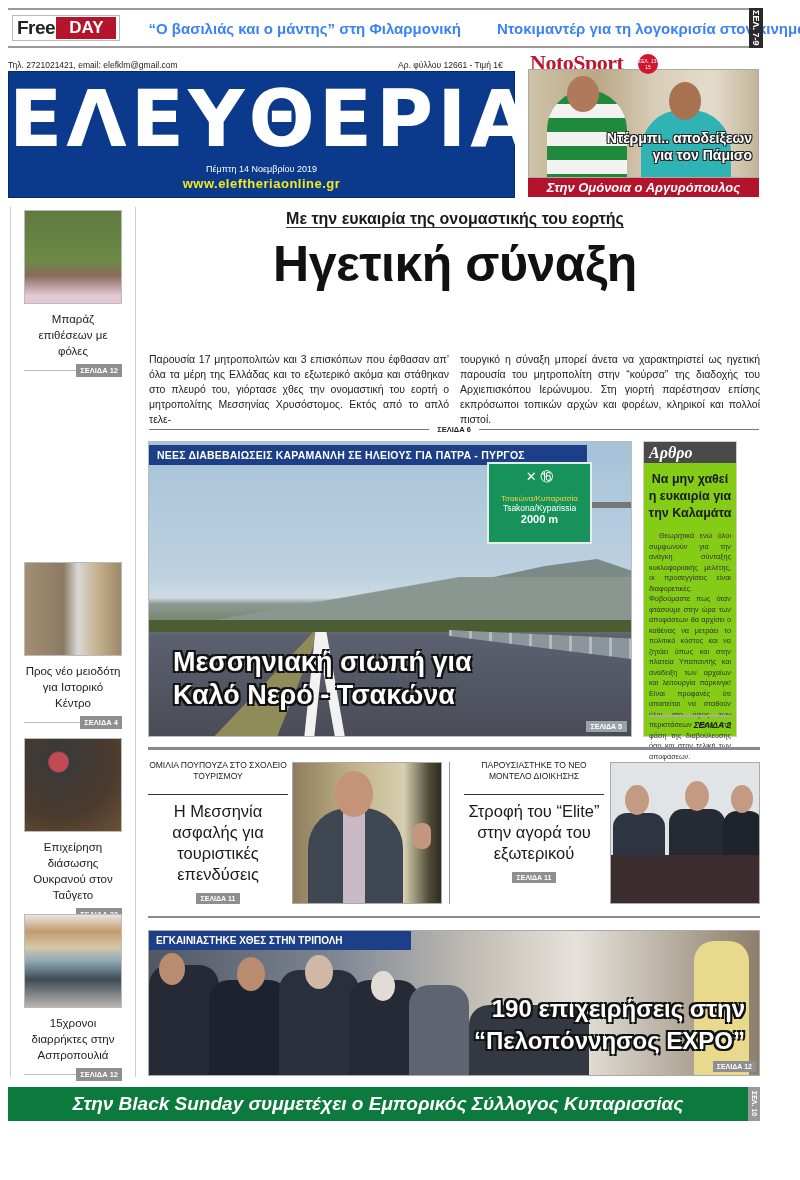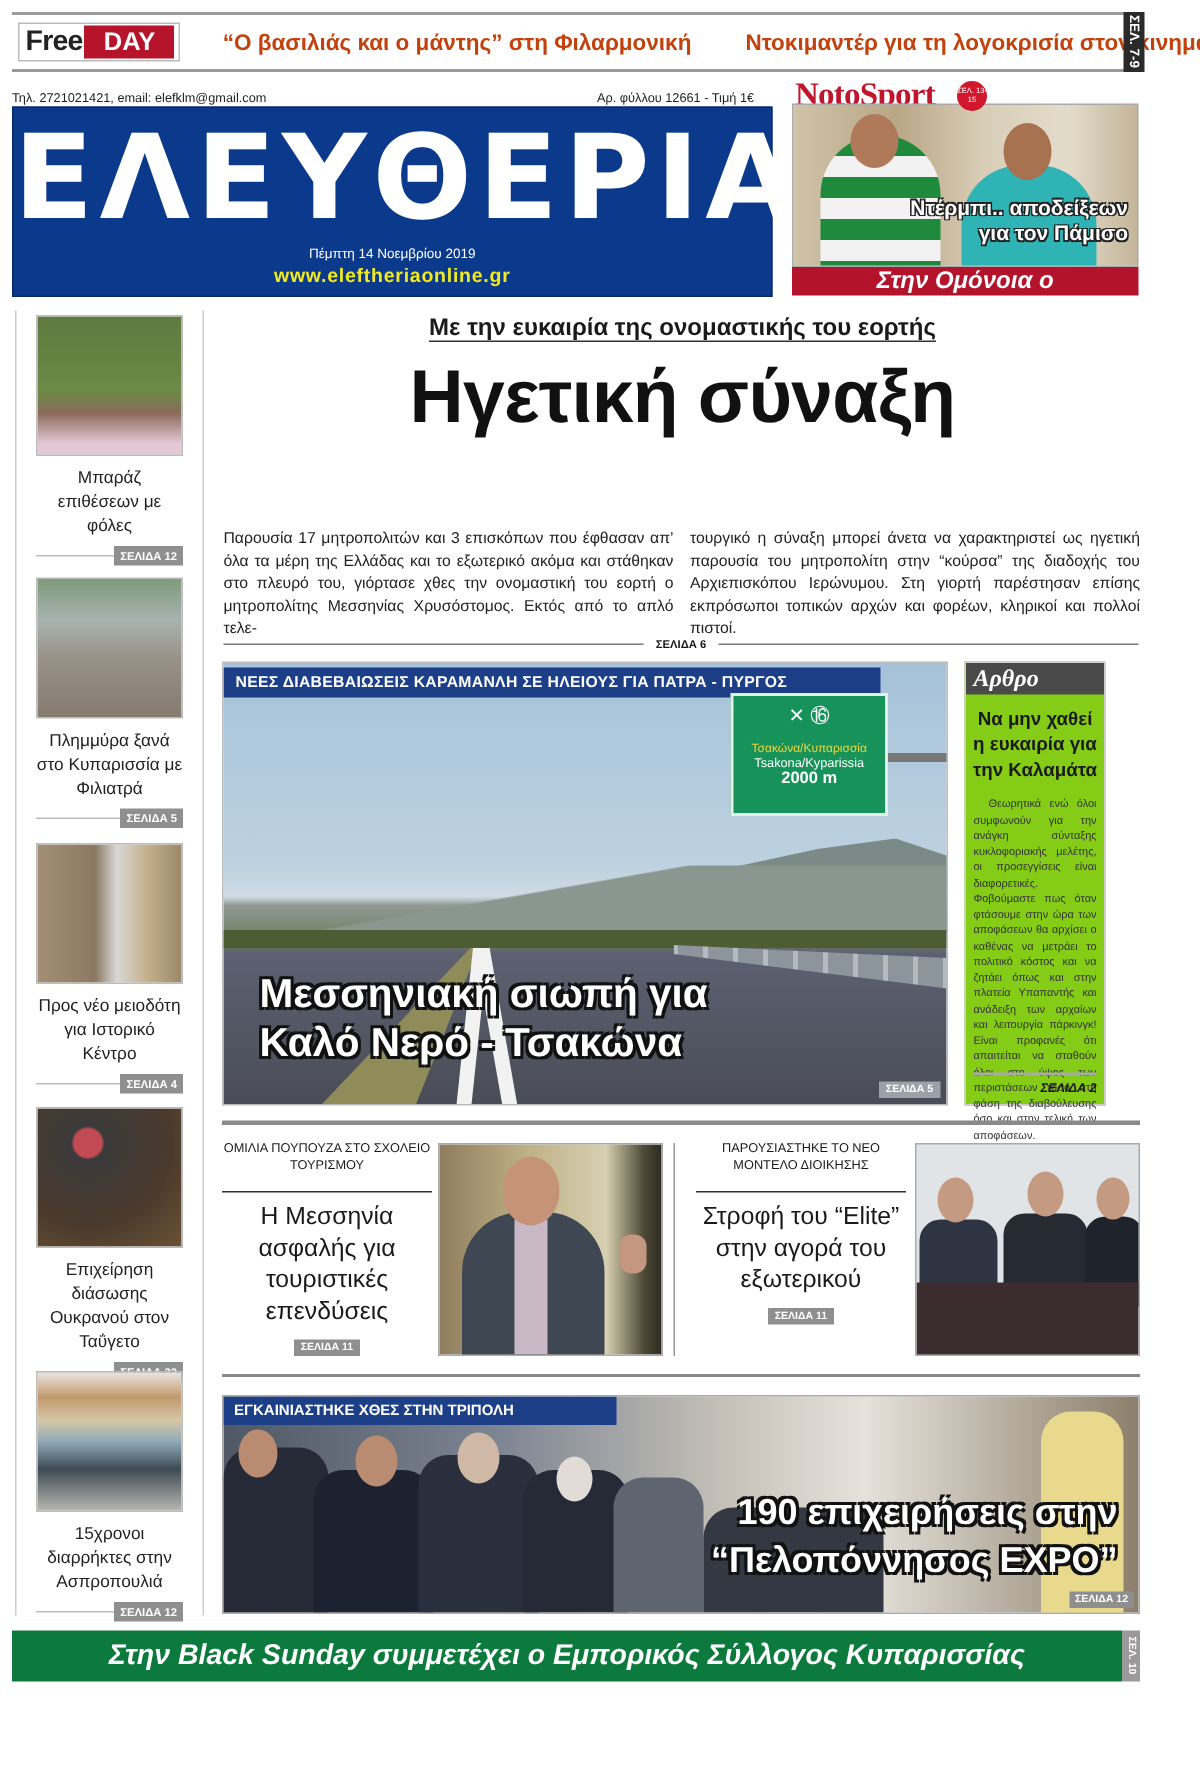--- a/index.html
+++ b/index.html
@@ -14,21 +14,21 @@
     left: 8px; top: 8px; width: 748px; height: 40px;
     border-top: 2px solid #9a9a9a; border-bottom: 2px solid #9a9a9a;
     display: flex; align-items: center;
   }
   .freeday {
     margin-left: 4px; height: 26px; display: flex; align-items: center;
     border: 1px solid #bbb; padding: 0 3px 0 4px; background: #fff;
   }
   .freeday .free { font-weight: bold; font-size: 19px; color: #222; letter-spacing: -0.5px; }
   .freeday .day { background: #b5142a; color: #fff; font-weight: bold; font-size: 17px; padding: 1px 13px; margin-left: 1px; }
-  .promo-text { font-weight: bold; font-size: 15px; color: #c2410c; margin-left: 28px; white-space: nowrap; }
+  .promo-text { font-weight: bold; font-size: 15px; color: #3b82f6; margin-left: 28px; white-space: nowrap; }
   .promo-slash { width: 2px; height: 22px; background: #999; transform: skewX(-30deg); margin-left: 18px; margin-right: 18px; }
   .tab-vertical {
     background: #2a2a2a; color: #fff; font-size: 9px; font-weight: bold;
     writing-mode: vertical-rl; display: flex; align-items: center; justify-content: center;
   }
   .tab-top { left: 749px; top: 8px; width: 14px; height: 40px; }
 
   
   .info-left { left: 8px; top: 60px; font-size: 8.5px; color: #222; }
   .info-right { left: 398px; top: 60px; font-size: 8.5px; color: #222; white-space: nowrap; }
@@ -60,21 +60,21 @@
   }
   .player1 { position: absolute; left: 18px; top: 20px; width: 80px; height: 95px; border-radius: 40px 40px 0 0;
     background: repeating-linear-gradient(180deg, #1f8a3c 0 14px, #f2f2f2 14px 28px); }
   .player1-head { position: absolute; left: 38px; top: 6px; width: 32px; height: 36px; border-radius: 50%; background: #b07a5a; }
   .player2 { position: absolute; left: 112px; top: 40px; width: 90px; height: 80px; border-radius: 40px 40px 0 0; background: #2fb3b4; }
   .player2-head { position: absolute; left: 140px; top: 12px; width: 32px; height: 38px; border-radius: 50%; background: #a8714f; }
   .noto-title {
     position: absolute; right: 6px; top: 60px; text-align: right; color: #fff; font-size: 14px; font-weight: bold;
     line-height: 17px; text-shadow: -1px -1px 0 #222, 1px -1px 0 #222, -1px 1px 0 #222, 1px 1px 0 #222;
   }
-  .noto-bar { left: 528px; top: 178px; width: 231px; height: 19px; background: #b3142c; color: #fff; font-style: italic; font-weight: bold; font-size: 16px; text-align: center; line-height: 19px; }
+  .noto-bar { left: 528px; top: 178px; width: 231px; height: 19px; background: #b3142c; color: #fff; font-style: italic; font-weight: bold; font-size: 13px; text-align: center; line-height: 19px; }
 
   
   .sidebar { left: 10px; top: 207px; width: 126px; height: 870px; border-left: 1px solid #ccc; border-right: 1px solid #ccc; }
   .side-item { position: absolute; left: 13px; width: 98px; }
   .side-photo { width: 98px; height: 94px; border: 1px solid #bbb; }
   .side-caption { text-align: center; font-size: 11.5px; line-height: 16px; margin-top: 7px; color: #222; }
   .page-tag-row { display: flex; align-items: center; margin-top: 5px; }
   .page-tag-row .line { flex: 1; height: 1px; background: #bbb; }
   .page-tag { background: #8f8f8f; color: #fff; font-size: 7.5px; padding: 2px 4px; font-weight: bold; }
 
@@ -196,28 +196,20 @@
 
 <div class="abs sidebar">
   <div class="side-item" style="top:3px">
     <div class="side-photo" style="background:linear-gradient(180deg,#5f7a3e 0%,#6d8a47 55%,#8b6a5a 70%,#e3c9d6 92%);"></div>
     <div class="side-caption">Μπαράζ επιθέσεων με φόλες</div>
     <div class="page-tag-row">
         <span class="line"></span>
         <span class="page-tag">ΣΕΛΙΔΑ 12</span>
       </div>
   </div>
-  <div class="side-item" style="top:178px">
-    <div class="side-photo" style="background:linear-gradient(180deg,#7f9b7c 0%,#a7b3b0 30%,#9a948a 55%,#857a6e 100%);"></div>
-    <div class="side-caption">Πλημμύρα ξανά στο Κυπαρισσία με Φιλιατρά</div>
-    <div class="page-tag-row">
-        <span class="line"></span>
-        <span class="page-tag">ΣΕΛΙΔΑ 5</span>
-      </div>
-  </div>
   <div class="side-item" style="top:355px">
     <div class="side-photo" style="background:linear-gradient(90deg,#a28f74 0%,#8b7a62 40%,#d9d8d6 55%,#c6b28f 75%,#9b8866 100%);"></div>
     <div class="side-caption">Προς νέο μειοδότη για Ιστορικό Κέντρο</div>
     <div class="page-tag-row">
         <span class="line"></span>
         <span class="page-tag">ΣΕΛΙΔΑ 4</span>
       </div>
   </div>
   <div class="side-item" style="top:531px">
     <div class="side-photo" style="background:radial-gradient(circle at 35% 25%,#c24a55 0 10%,#3b3a3a 12%,#4b3a2c 60%,#6b5234 100%);"></div>

